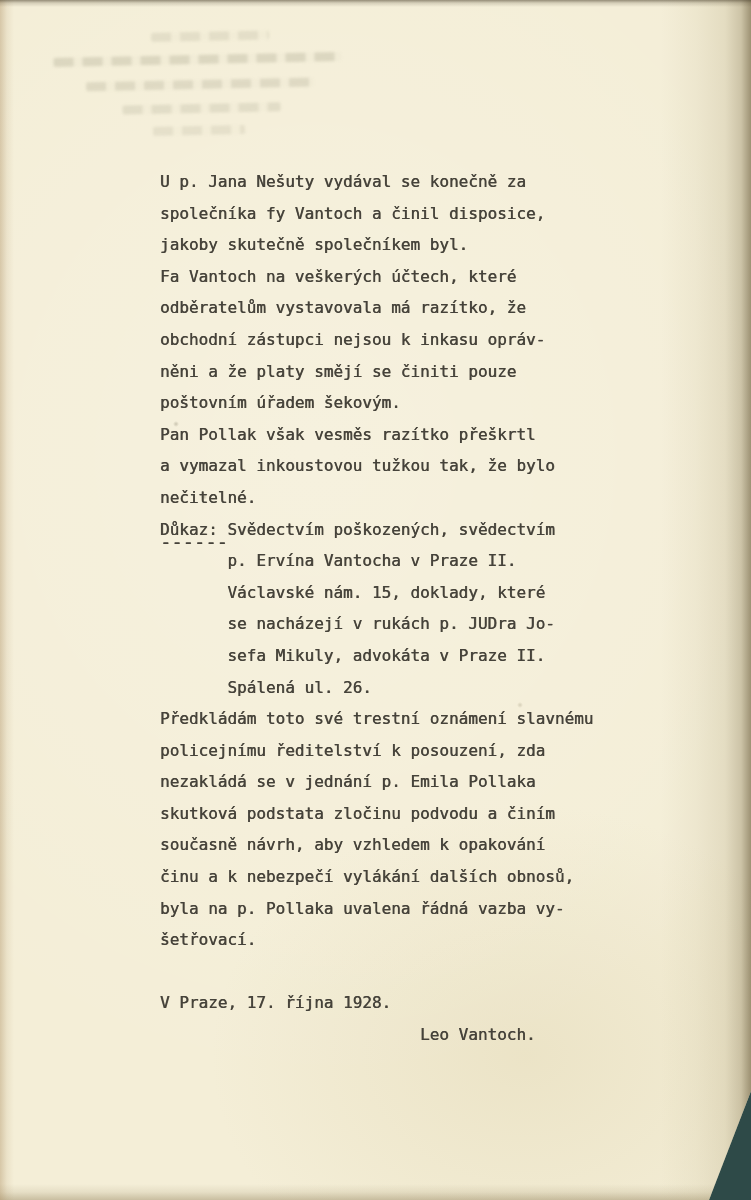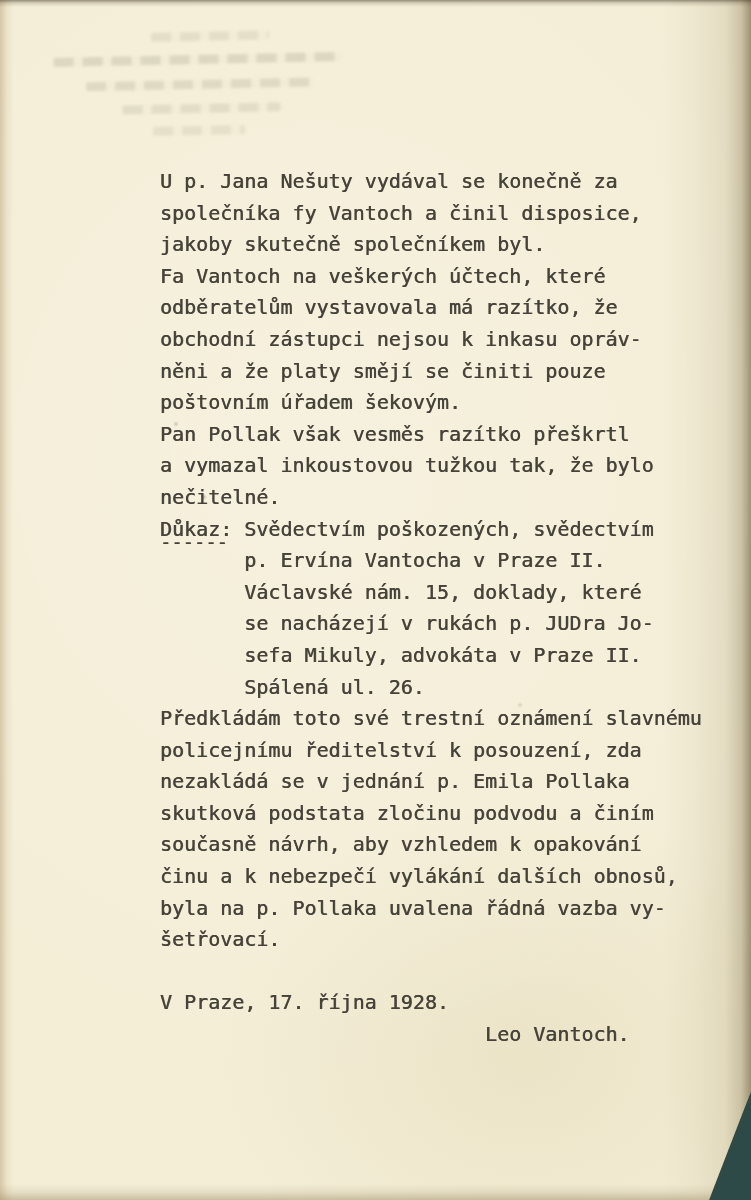--- a/index.html
+++ b/index.html
@@ -65,21 +65,21 @@
   }
   .ghost > div:nth-child(1) { left: 112px; top: 10px;  width: 118px; opacity:.55; }
   .ghost > div:nth-child(2) { left: 14px;  top: 33px;  width: 288px; opacity:.8; }
   .ghost > div:nth-child(3) { left: 46px;  top: 58px;  width: 228px; opacity:.7; }
   .ghost > div:nth-child(4) { left: 82px;  top: 82px;  width: 158px; opacity:.6; }
   .ghost > div:nth-child(5) { left: 112px; top: 104px; width: 92px;  opacity:.5; }
   .text {
     position: absolute;
     left: 160px;
     top: 166px;
-    font-size: 20px;
+    font-size: 16px;
     line-height: 31.6px;
     color: #45423a;
     white-space: pre;
     text-shadow: 0.4px 0.3px 0.6px rgba(64,60,50,.75), -0.2px 0 0.4px rgba(64,60,50,.4);
   }
   .line { height: 31.6px; }
   .dukaz-underline {
     position: absolute;
     left: 160px;
     top: 536px;

